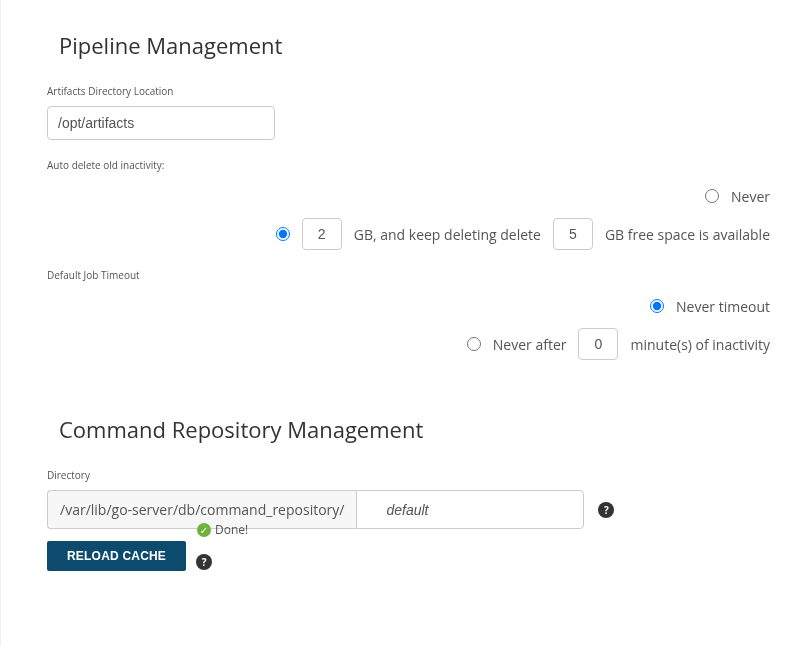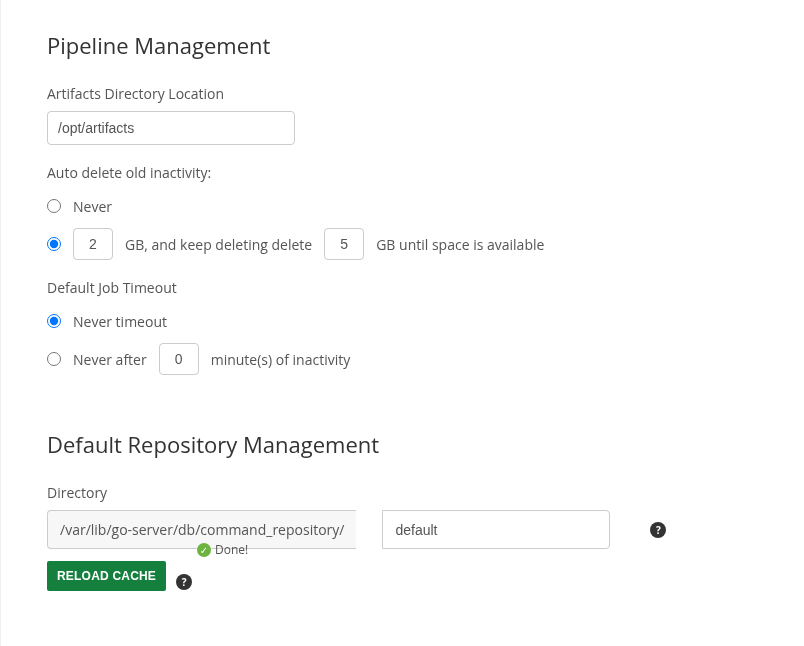--- a/index.html
+++ b/index.html
@@ -17,42 +17,43 @@
     border-left: 1px solid #f0f0f0;
     background: #fff;
   }
   .inner {
     padding: 30px 34px 0 34px;
   }
   h2.section {
     font-size: 22px;
     font-weight: 400;
     color: #333;
-    margin: 0 0 24px 0;
+    margin: 0 0 24px 12px;
   }
   .field-label {
-    font-size: 14px;
+    font-size: 10px;
     color: #555;
     margin-bottom: 8px;
   }
   input[type="text"].textbox {
     border: 1px solid #ccc;
     border-radius: 4px;
     padding: 8px 10px;
     font-size: 14px;
-    width: 248px;
+    width: 228px;
     color: #555;
   }
   .block { margin-bottom: 18px; }
   .radio-row {
     display: flex;
     align-items: center;
     gap: 12px;
     margin: 6px 0;
     min-height: 32px;
+    justify-content: flex-end;
   }
   .radio-row input[type="radio"] {
     margin: 0;
     width: 14px; height: 14px;
   }
   .radio-label { color: #555; }
   .small-number {
     border: 1px solid #ccc;
     border-radius: 4px;
     width: 40px;
@@ -61,38 +62,38 @@
     font-size: 14px;
     color: #555;
   }
   .inline-text { color: #555; }
   .section-gap { height: 36px; }
 
   .loc-row {
     display: flex;
     align-items: stretch;
     margin-top: 8px;
-    gap: 26px;
   }
   .loc-prefix {
     background: #f7f7f7;
     border: 1px solid #ccc;
     border-right: none;
     border-radius: 4px 0 0 4px;
     padding: 9px 12px;
     font-size: 14px;
     color: #555;
   }
   .loc-input {
     border: 1px solid #ccc;
     border-radius: 0 4px 4px 0;
-    padding: 9px 12px;
+    padding: 9px 29px;
     font-size: 14px;
     width: 228px;
     color: #555;
+    font-style: italic;
   }
   .help-icon {
     width: 16px; height: 16px;
     border-radius: 50%;
     background: #333;
     color: #fff;
     display: inline-flex;
     align-items: center;
     justify-content: center;
     font-size: 10px;
@@ -101,27 +102,27 @@
     align-self: center;
     cursor: pointer;
   }
   .reload-row {
     display: flex;
     align-items: center;
     margin-top: 12px;
     position: relative;
   }
   .reload-btn {
-    background: #15803d;
+    background: #0c4a6e;
     color: #fff;
     border: none;
     border-radius: 2px;
     font-weight: 700;
     font-size: 12px;
-    padding: 8px 10px;
+    padding: 8px 20px;
     letter-spacing: 0.2px;
     cursor: pointer;
   }
   .done-wrap {
     display: flex;
     align-items: center;
     gap: 4px;
     position: absolute;
     left: 150px;
     top: -20px;
@@ -158,21 +159,21 @@
       <div class="radio-row">
         <input type="radio" name="autodel" style="">
         <span class="radio-label">Never</span>
       </div>
 
       <div class="radio-row">
         <input type="radio" name="autodel" checked="" style="">
         <input type="text" class="small-number" value="2" style="">
         <span class="inline-text">GB, and keep deleting delete</span>
         <input type="text" class="small-number" value="5" style="">
-        <span class="inline-text">GB until space is available</span>
+        <span class="inline-text">GB free space is available</span>
       </div>
     </div>
 
     <div class="block">
       <div class="field-label">Default Job Timeout</div>
 
       <div class="radio-row">
         <input type="radio" name="timeout" checked="" style="">
         <span class="radio-label">Never timeout</span>
       </div>
@@ -180,21 +181,21 @@
       <div class="radio-row">
         <input type="radio" name="timeout" style="">
         <span class="inline-text">Never after</span>
         <input type="text" class="small-number" value="0" style="">
         <span class="inline-text">minute(s) of inactivity</span>
       </div>
     </div>
 
     <div class="section-gap"></div>
 
-    <h2 class="section">Default Repository Management</h2>
+    <h2 class="section">Command Repository Management</h2>
 
     <div class="block">
       <div class="field-label">Directory</div>
       <div class="loc-row">
         <span class="loc-prefix">/var/lib/go-server/db/command_repository/</span>
         <input type="text" class="loc-input" value="default" style="">
         <span class="help-icon">?</span>
       </div>
 
       <div class="reload-row">

